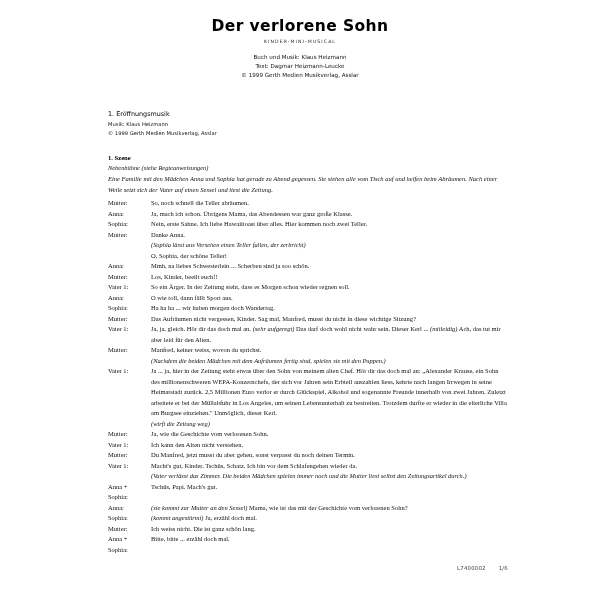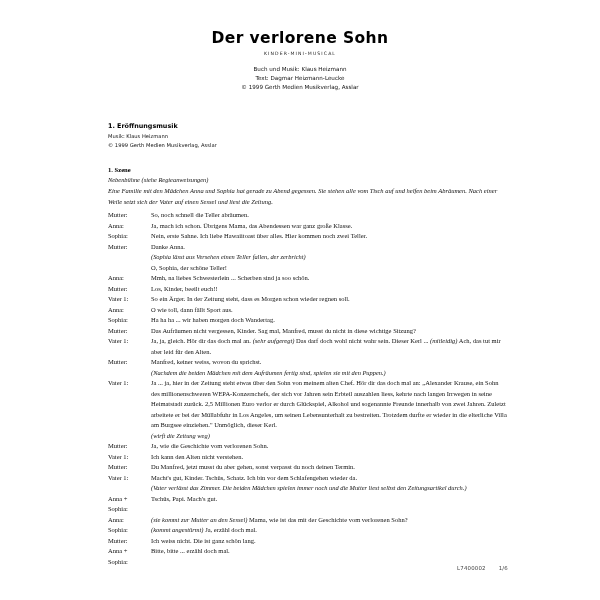--- a/index.html
+++ b/index.html
@@ -21,21 +21,21 @@
     position: relative;
     width: 600px;
     height: 600px;
     background: #ffffff;
     box-sizing: border-box;
   }
 
   
   .title-block {
     text-align: center;
-    padding-top: 30px;
+    padding-top: 18px;
   }
   .doc-title {
     font-family: "DejaVu Sans", sans-serif;
     font-size: 15.5px;
     font-weight: bold;
     letter-spacing: 0.4px;
     color: #000;
     margin: 0;
     line-height: 1.15;
   }
@@ -63,21 +63,21 @@
     box-sizing: border-box;
     padding-left: 108px;
     padding-right: 92px;
   }
   .music-section {
     margin-top: 30px;
   }
   .music-head {
     font-family: "DejaVu Sans", sans-serif;
     font-size: 6.4px;
-    font-weight: bold;
+    font-weight: normal;
     color: #000;
     line-height: 1.5;
     margin-top: 12px;
   }
   .music-sub {
     font-family: "DejaVu Sans", sans-serif;
     font-size: 5.2px;
     color: #111;
     line-height: 1.62;
   }

